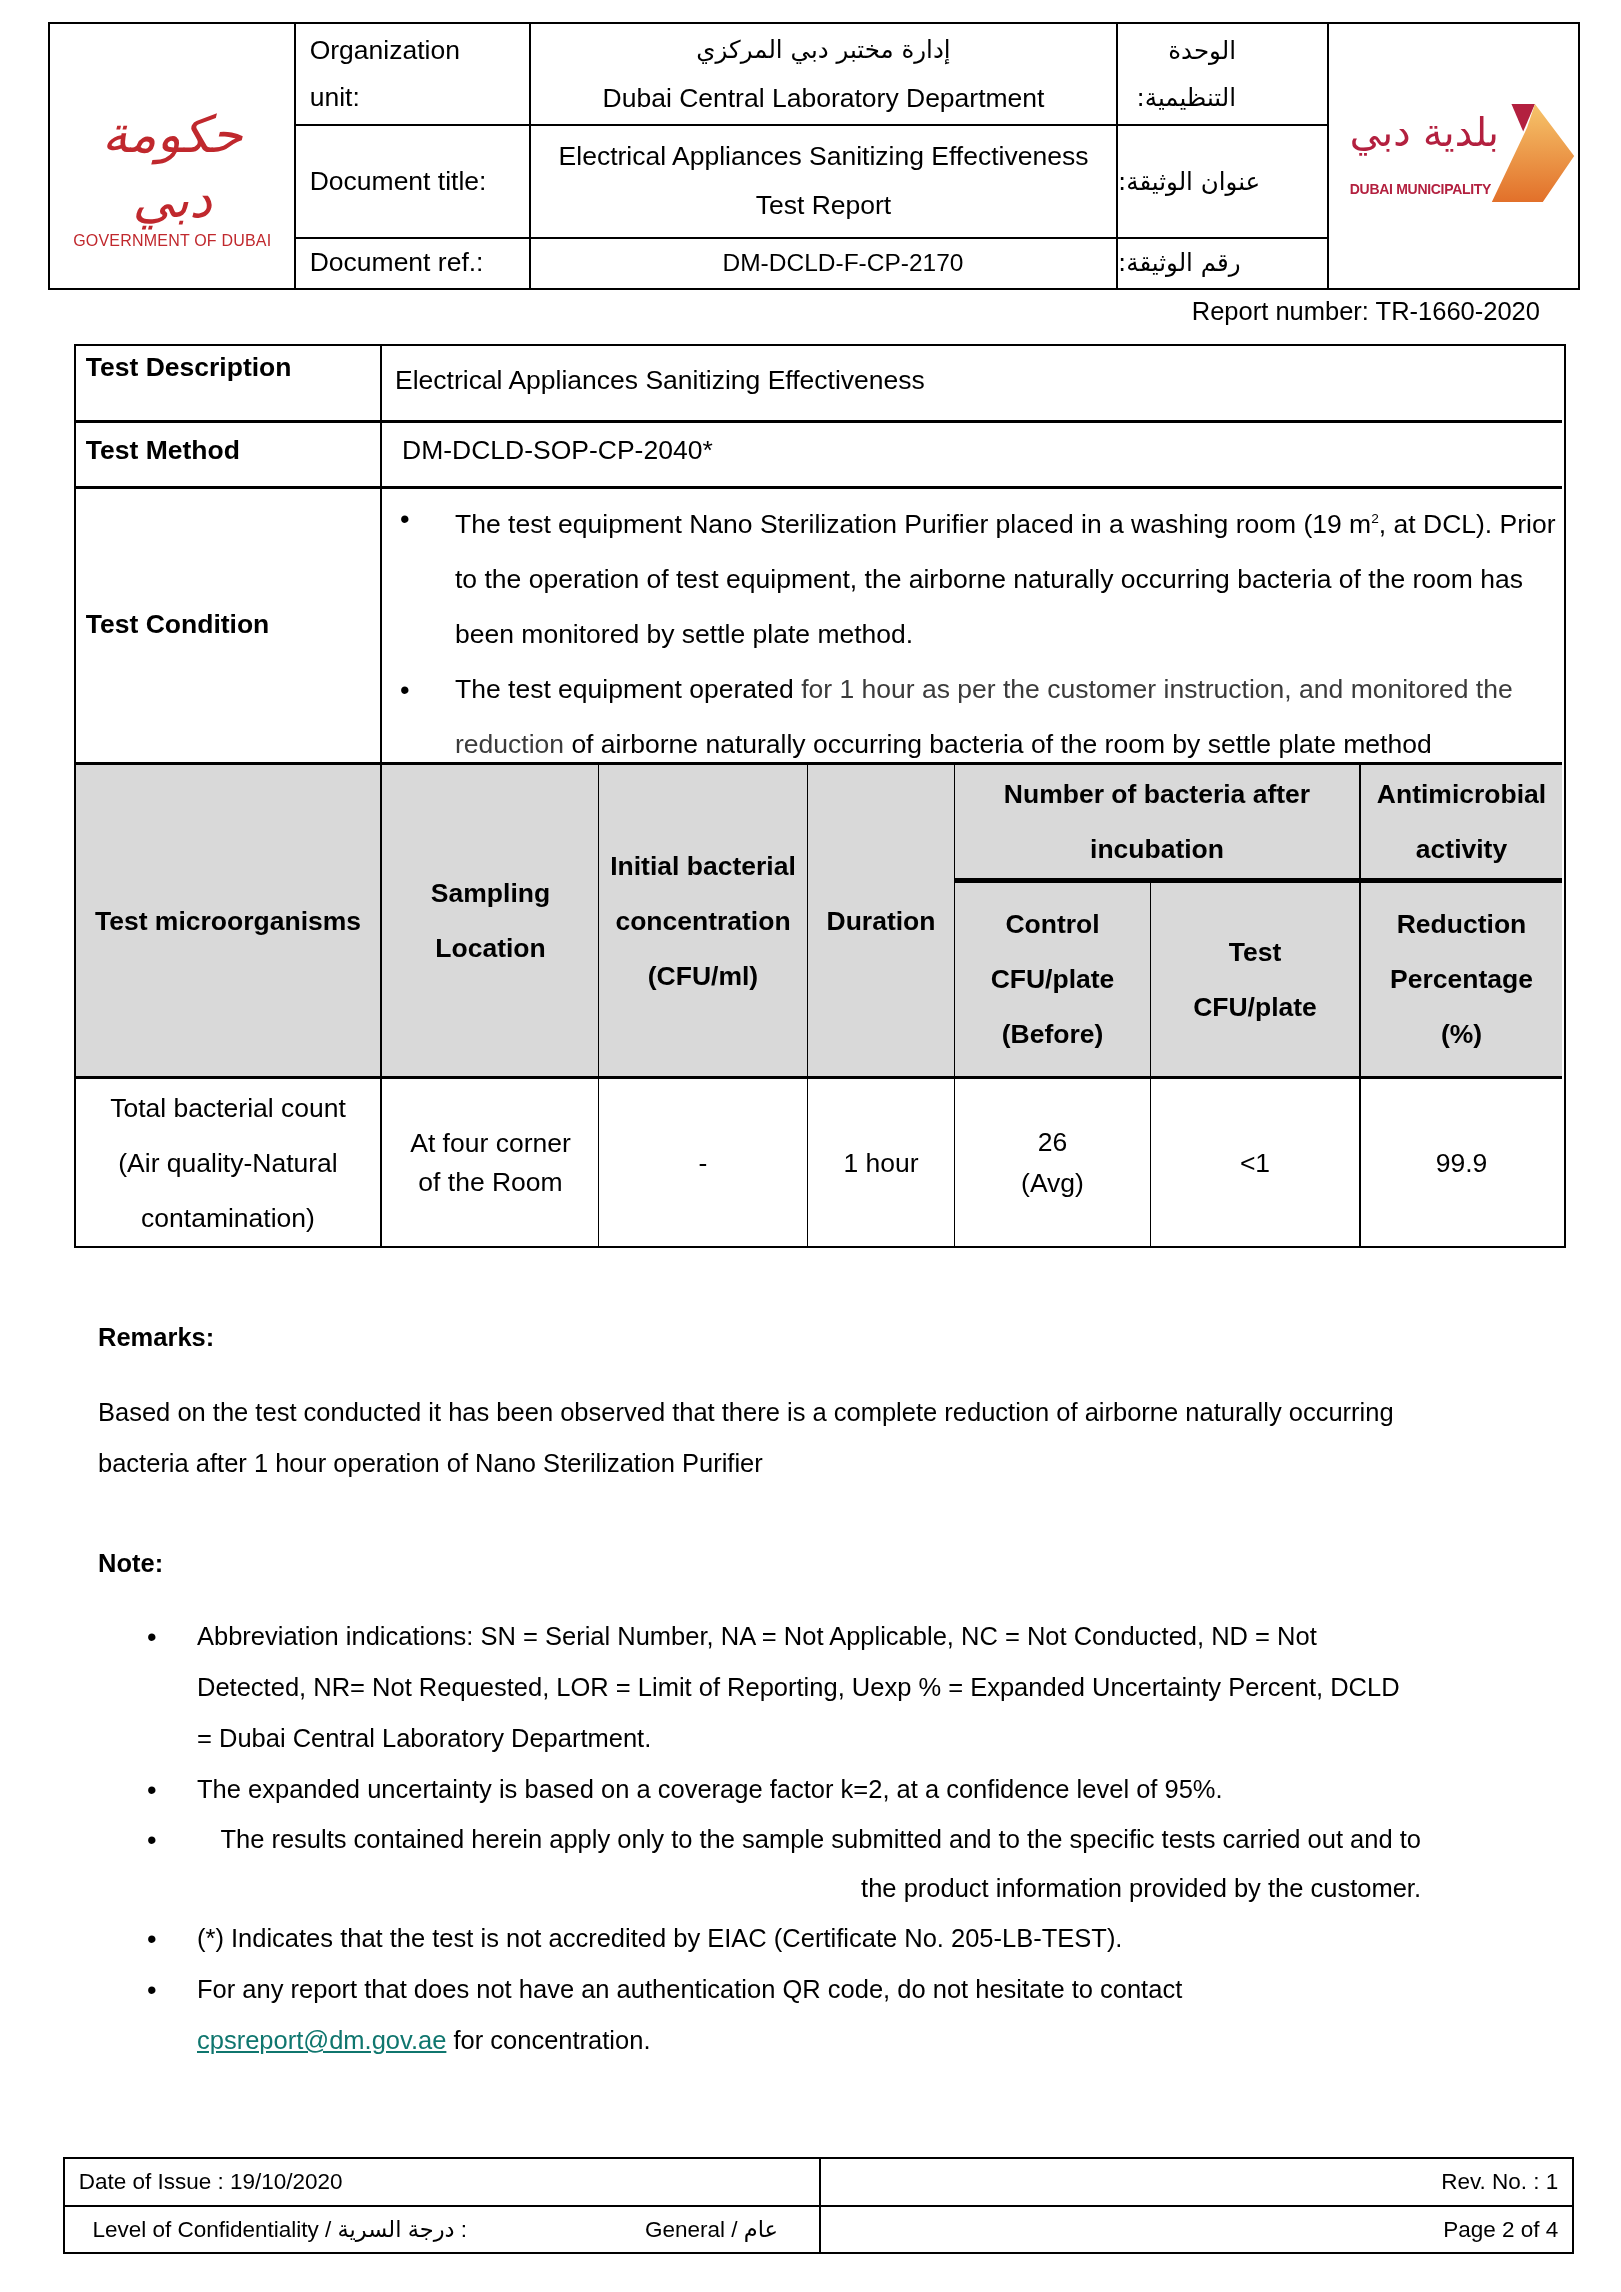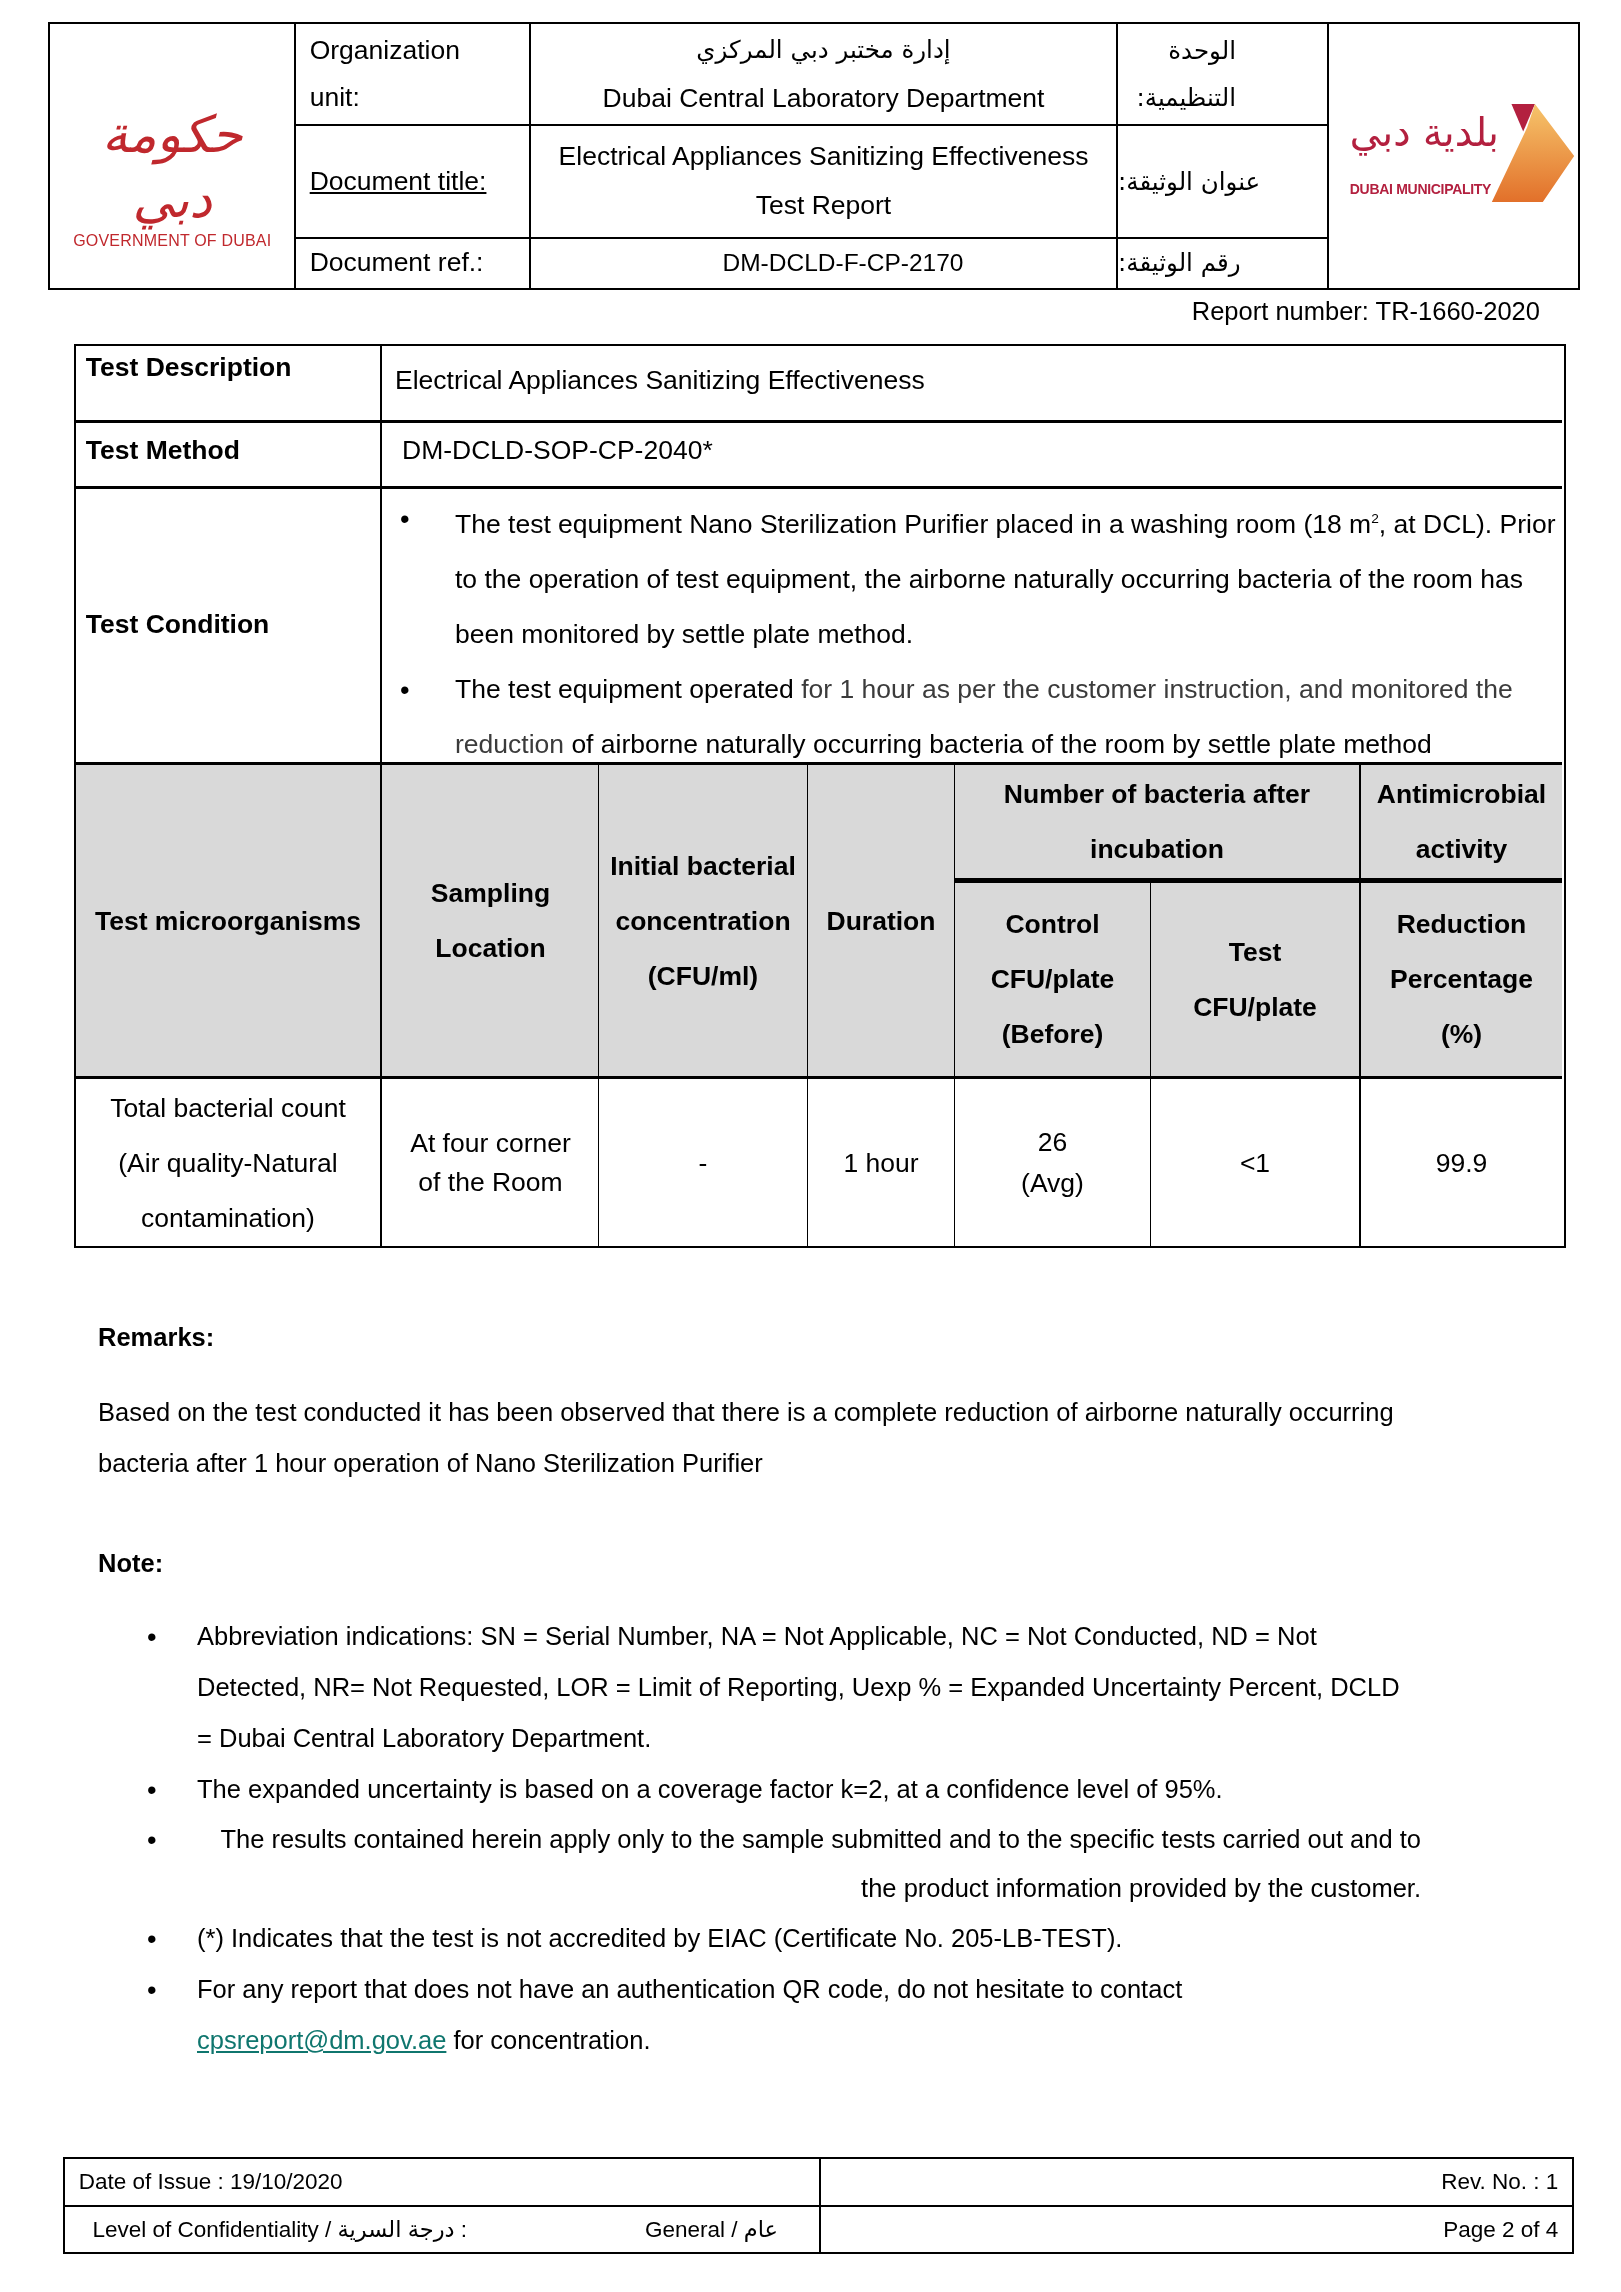--- a/index.html
+++ b/index.html
@@ -74,21 +74,21 @@
     <div style="width:196px; line-height:47px;">Organization unit:</div>
   </div>
   <div class="hcell center" style="left:481px; top:0; width:585px; height:100px;">
     <div style="direction:rtl; font-family:'DejaVu Sans',sans-serif; font-size:24.5px;">إدارة  مختبر دبي المركزي</div>
     <div>Dubai Central Laboratory Department</div>
   </div>
   <div class="hcell rtl" style="left:1068px; top:0; width:209px; height:100px;">
     <div style="width:118px; font-family:'DejaVu Sans',sans-serif; font-size:24.5px; line-height:47px;">الوحدة التنظيمية:</div>
   </div>
 
-  <div class="hcell ltr" style="left:246px; top:102px; width:195px; height:111px;text-decoration:underline;">
+  <div class="hcell ltr" style="left:246px; top:102px; width:195px; height:111px;">
     <div>Document title:</div>
   </div>
   <div class="hcell center" style="left:481px; top:102px; width:585px; height:111px;">
     <div>Electrical Appliances Sanitizing Effectiveness</div>
     <div>Test Report</div>
   </div>
   <div class="hcell rtl" style="left:1068px; top:102px; width:209px; height:111px;">
     <div style="font-family:'DejaVu Sans',sans-serif; font-size:24.5px;">عنوان الوثيقة:</div>
   </div>
 
@@ -140,21 +140,21 @@
   <div class="lbl" style="left:9.8px; top:5.9px;">Test Description</div>
   <div class="abs" style="left:319px; top:18.6px; font-size:26.5px;">Electrical Appliances Sanitizing Effectiveness</div>
 
   <div class="lbl" style="left:9.8px; top:89px;">Test Method</div>
   <div class="abs" style="left:326px; top:89px; font-size:26.5px;">DM-DCLD-SOP-CP-2040*</div>
 
   <div class="lbl" style="left:9.8px; top:263px;">Test Condition</div>
   <div class="abs cond" style="left:318px; top:145px; width:1166px;">
     <ul>
       <li>
-        <span>The test equipment Nano Sterilization Purifier placed in a washing room (18 m</span><sup style="font-size:13.7px;">2</sup><span>, at DCL).</span>
+        <span>The test equipment Nano Sterilization Purifier placed in a washing room (19 m</span><sup style="font-size:13.7px;">2</sup><span>, at DCL).</span>
         <span>Prior to the operation of test equipment, the airborne naturally occurring bacteria of the room has been monitored by settle plate method.</span>
       </li>
       <li>
         <span>The test equipment operated </span><span class="dim">for 1 hour as per the customer instruction, and monitored the reduction</span><span> of airborne naturally occurring bacteria of the room by settle plate method</span>
       </li>
     </ul>
   </div>
 
   <div class="cell center b" style="left:0; top:419px; width:304px; height:312px;">
     <div>Test microorganisms</div>

